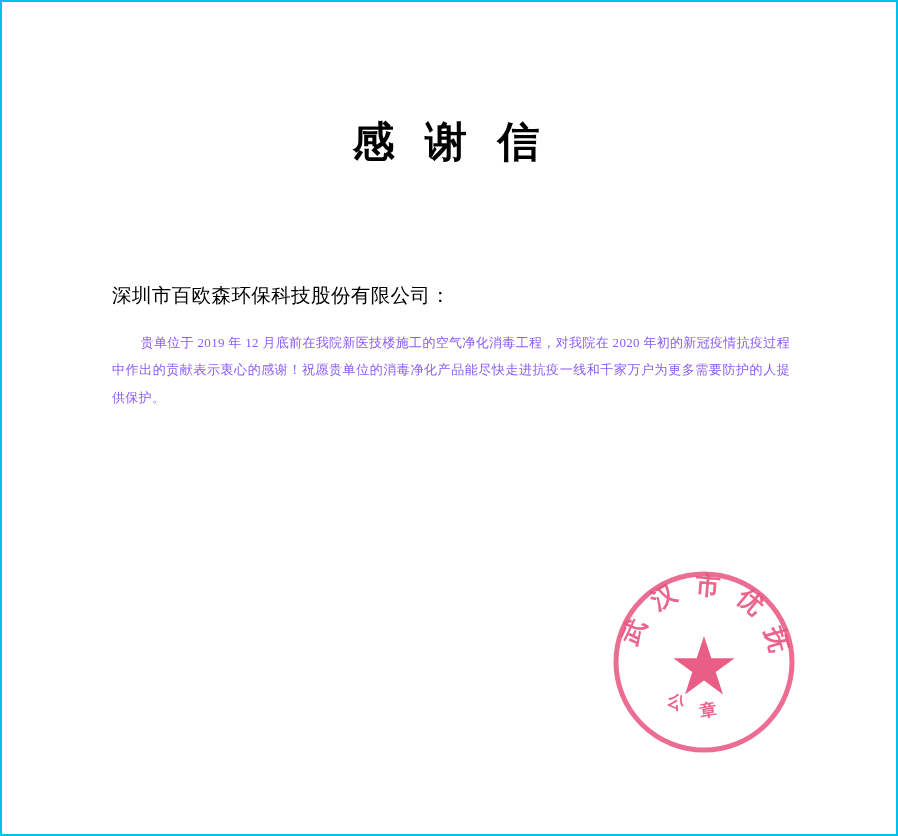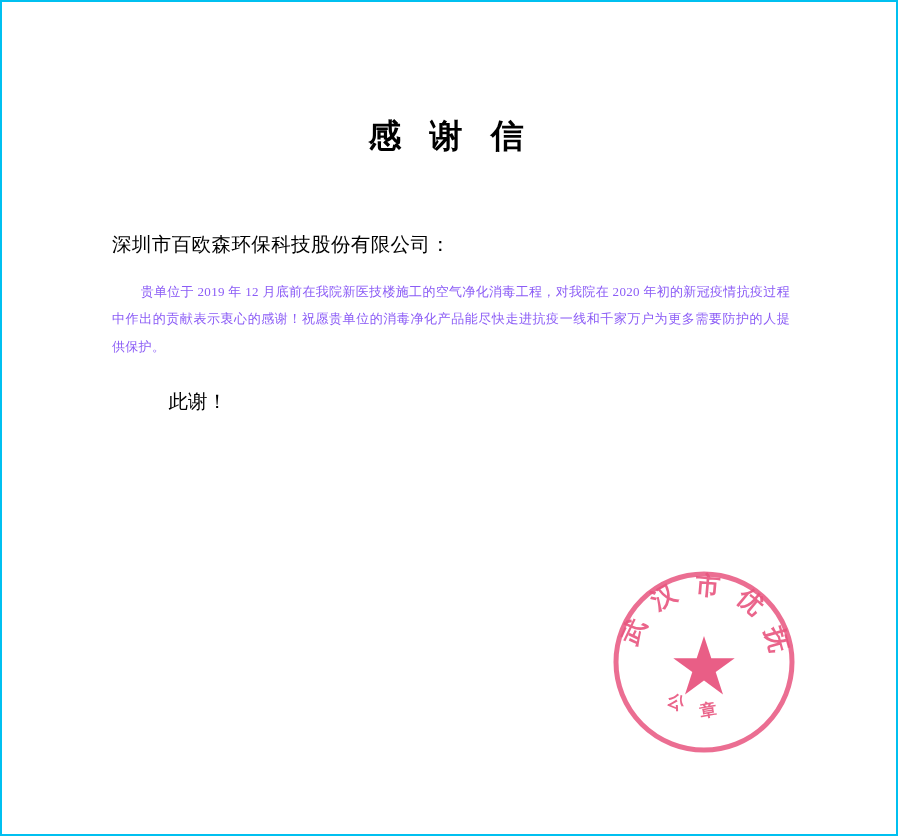--- a/index.html
+++ b/index.html
@@ -23,30 +23,30 @@
     position: absolute;
     left: 0;
     top: 0;
     width: 898px;
     height: 836px;
     box-sizing: border-box;
     padding: 0 110px;
   }
   .title {
     text-align: center;
-    font-size: 33px;
+    font-size: 42px;
     font-weight: bold;
     letter-spacing: 10px;
     color: #000000;
     margin-top: 112px;
     margin-bottom: 0;
     font-family: "Liberation Serif", "DejaVu Serif", serif;
   }
   .salutation {
-    margin-top: 70px;
+    margin-top: 110px;
     font-size: 19.5px;
     color: #000000;
     letter-spacing: 0.4px;
     line-height: 1.6;
   }
   .body-text {
     margin-top: 18px;
     font-size: 13px;
     color: #8b5cf6;
     line-height: 2.1;
@@ -96,21 +96,20 @@
 
 <div class="page">
   <div class="letter">
 
     <h1 class="title">感 谢 信</h1>
 
     <div class="salutation">深圳市百欧森环保科技股份有限公司：</div>
 
     <div class="body-text"><span class="indent"></span><span>贵单位于 2019 年 12 月底前在我院新医技楼施工的空气净化消毒工程，对我院在 2020 年初的新冠疫情抗疫过程中作出的贡献表示衷心的感谢！祝愿贵单位的消毒净化产品能尽快走进抗疫一线和千家万户为更多需要防护的人提供保护。</span></div>
 
-    <div class="closing">此谢！</div>
 
   </div>
 
   <div class="stamp">
     <svg width="196" height="196" viewBox="0 0 196 196" xmlns="http://www.w3.org/2000/svg">
       <defs>
         <path id="arcTop" d="M 30,98 A 68,68 0 0 1 166,98" fill="none"></path>
         <path id="arcBottom" d="M 44,98 A 54,54 0 0 0 152,98" fill="none"></path>
       </defs>
       <circle cx="98" cy="98" r="88" fill="none" stroke="#e8557f" stroke-width="5" opacity="0.85"></circle>

